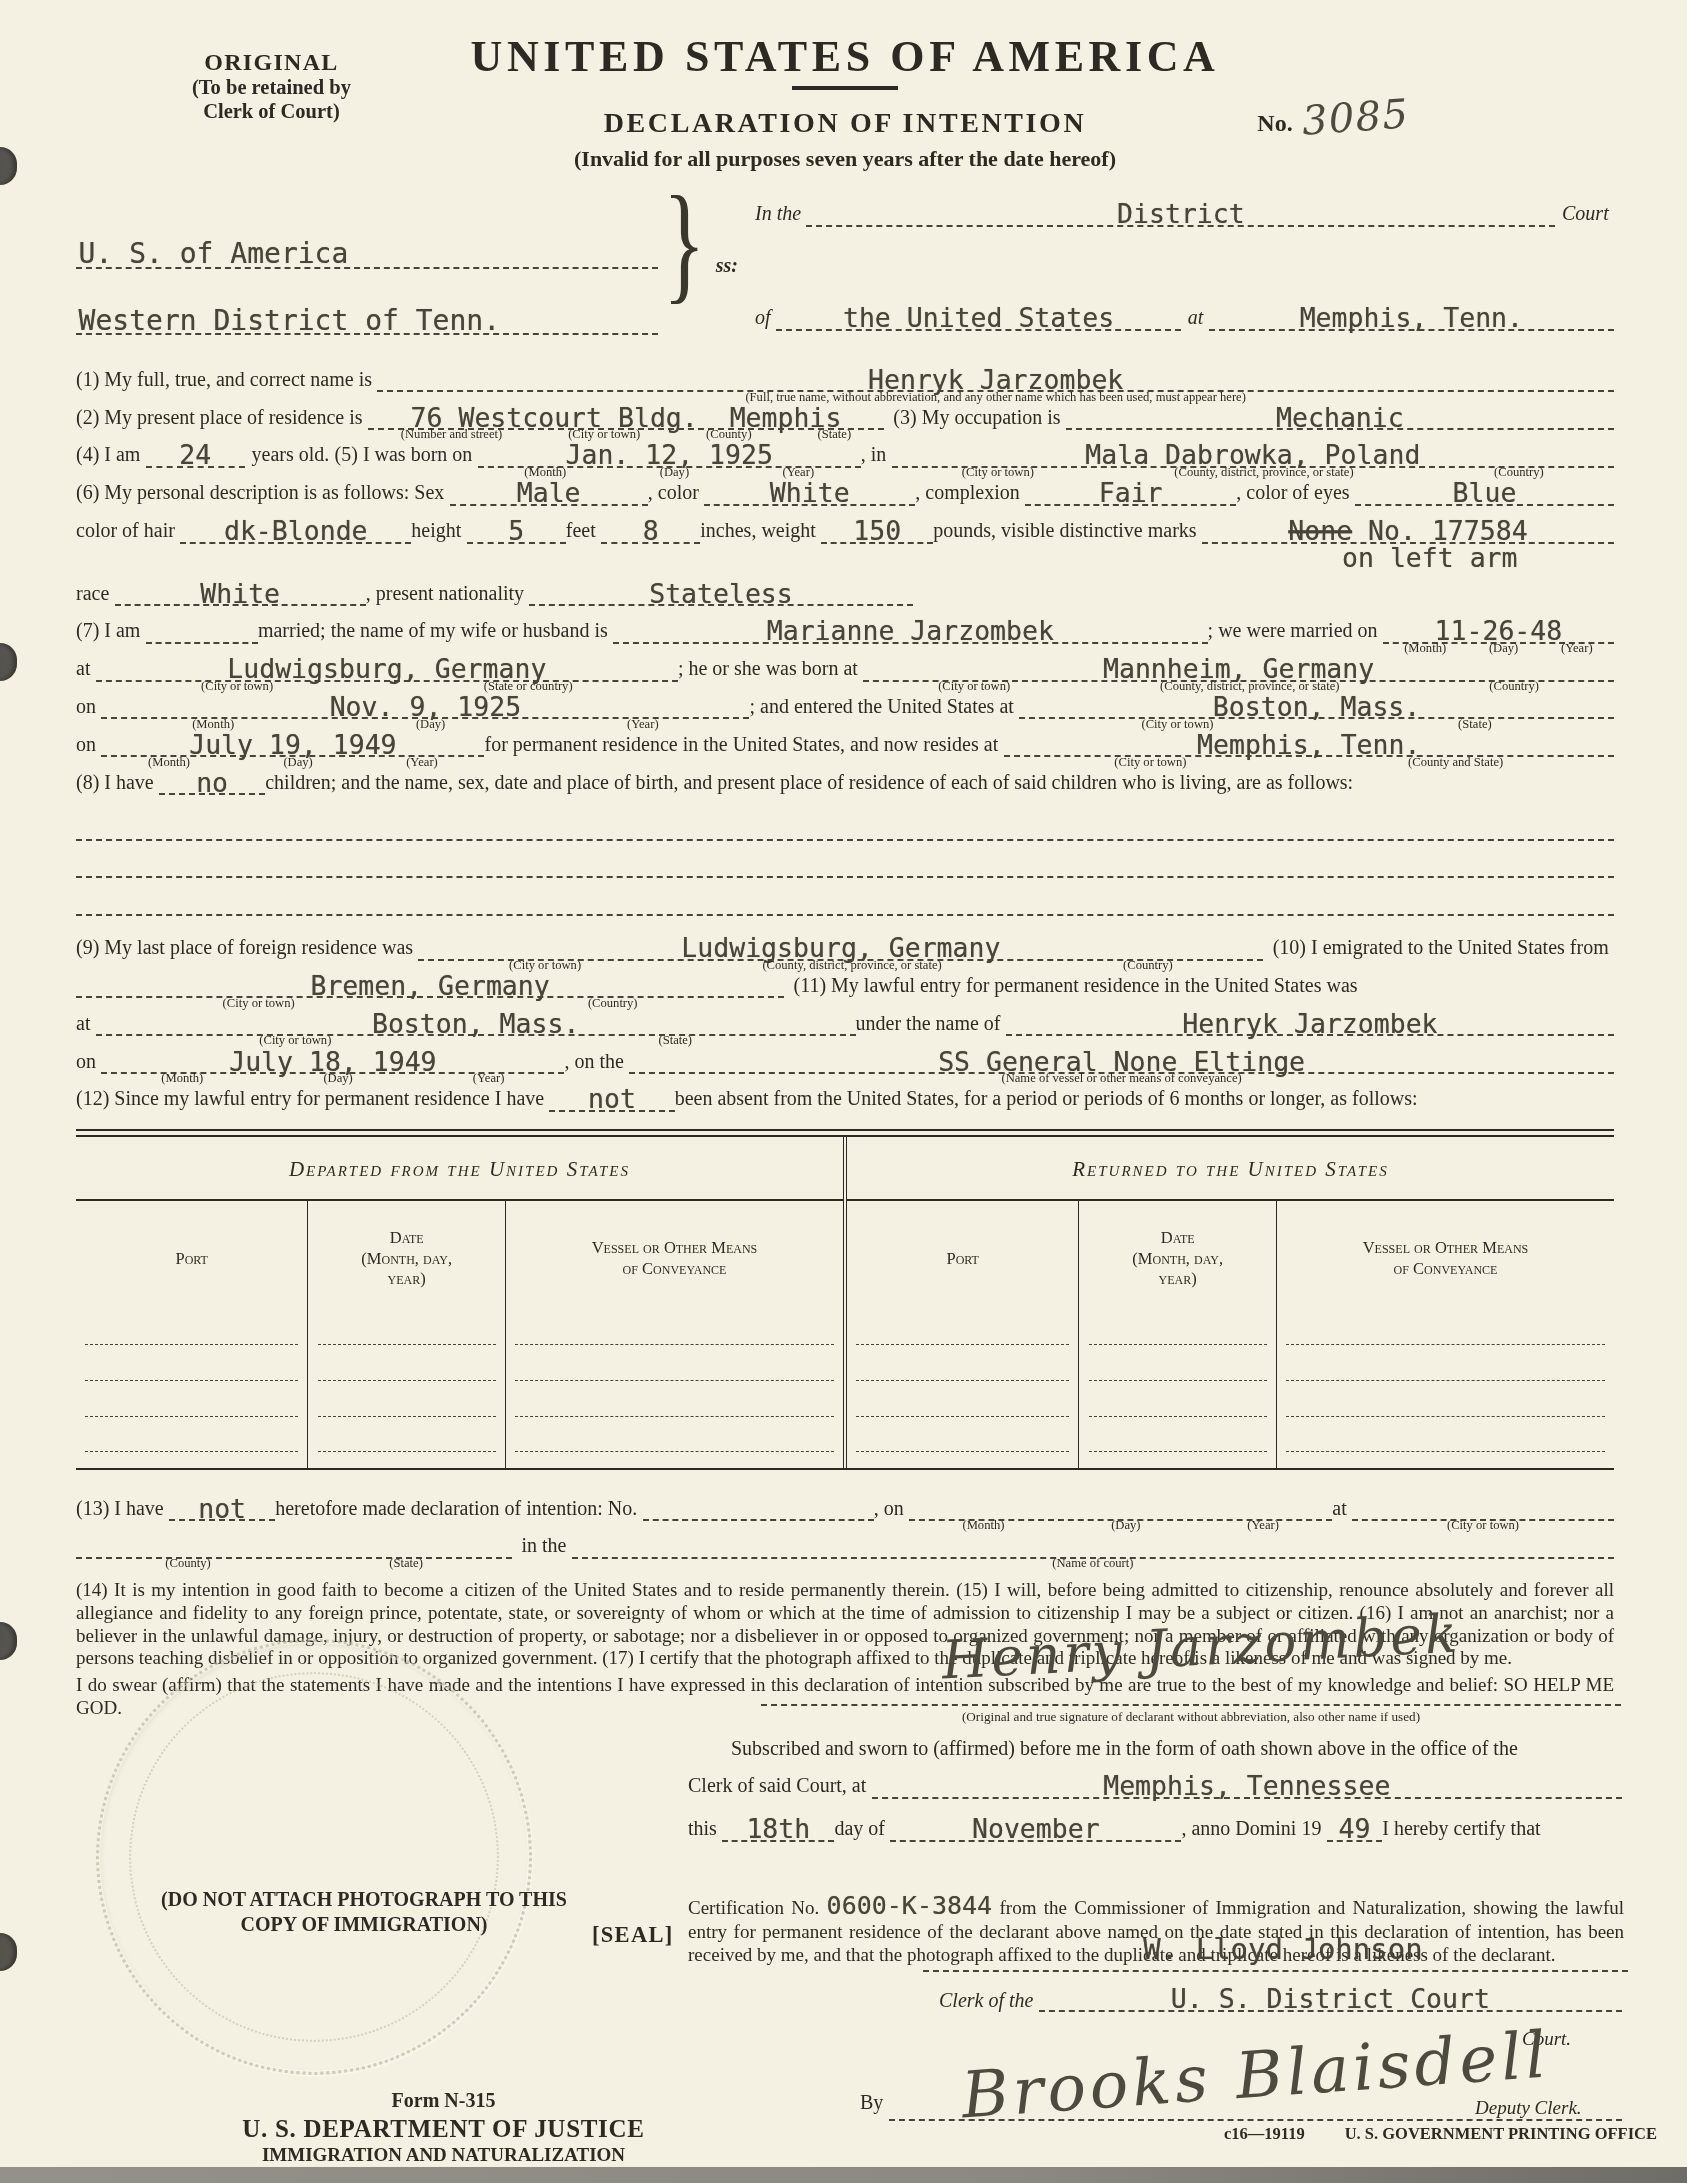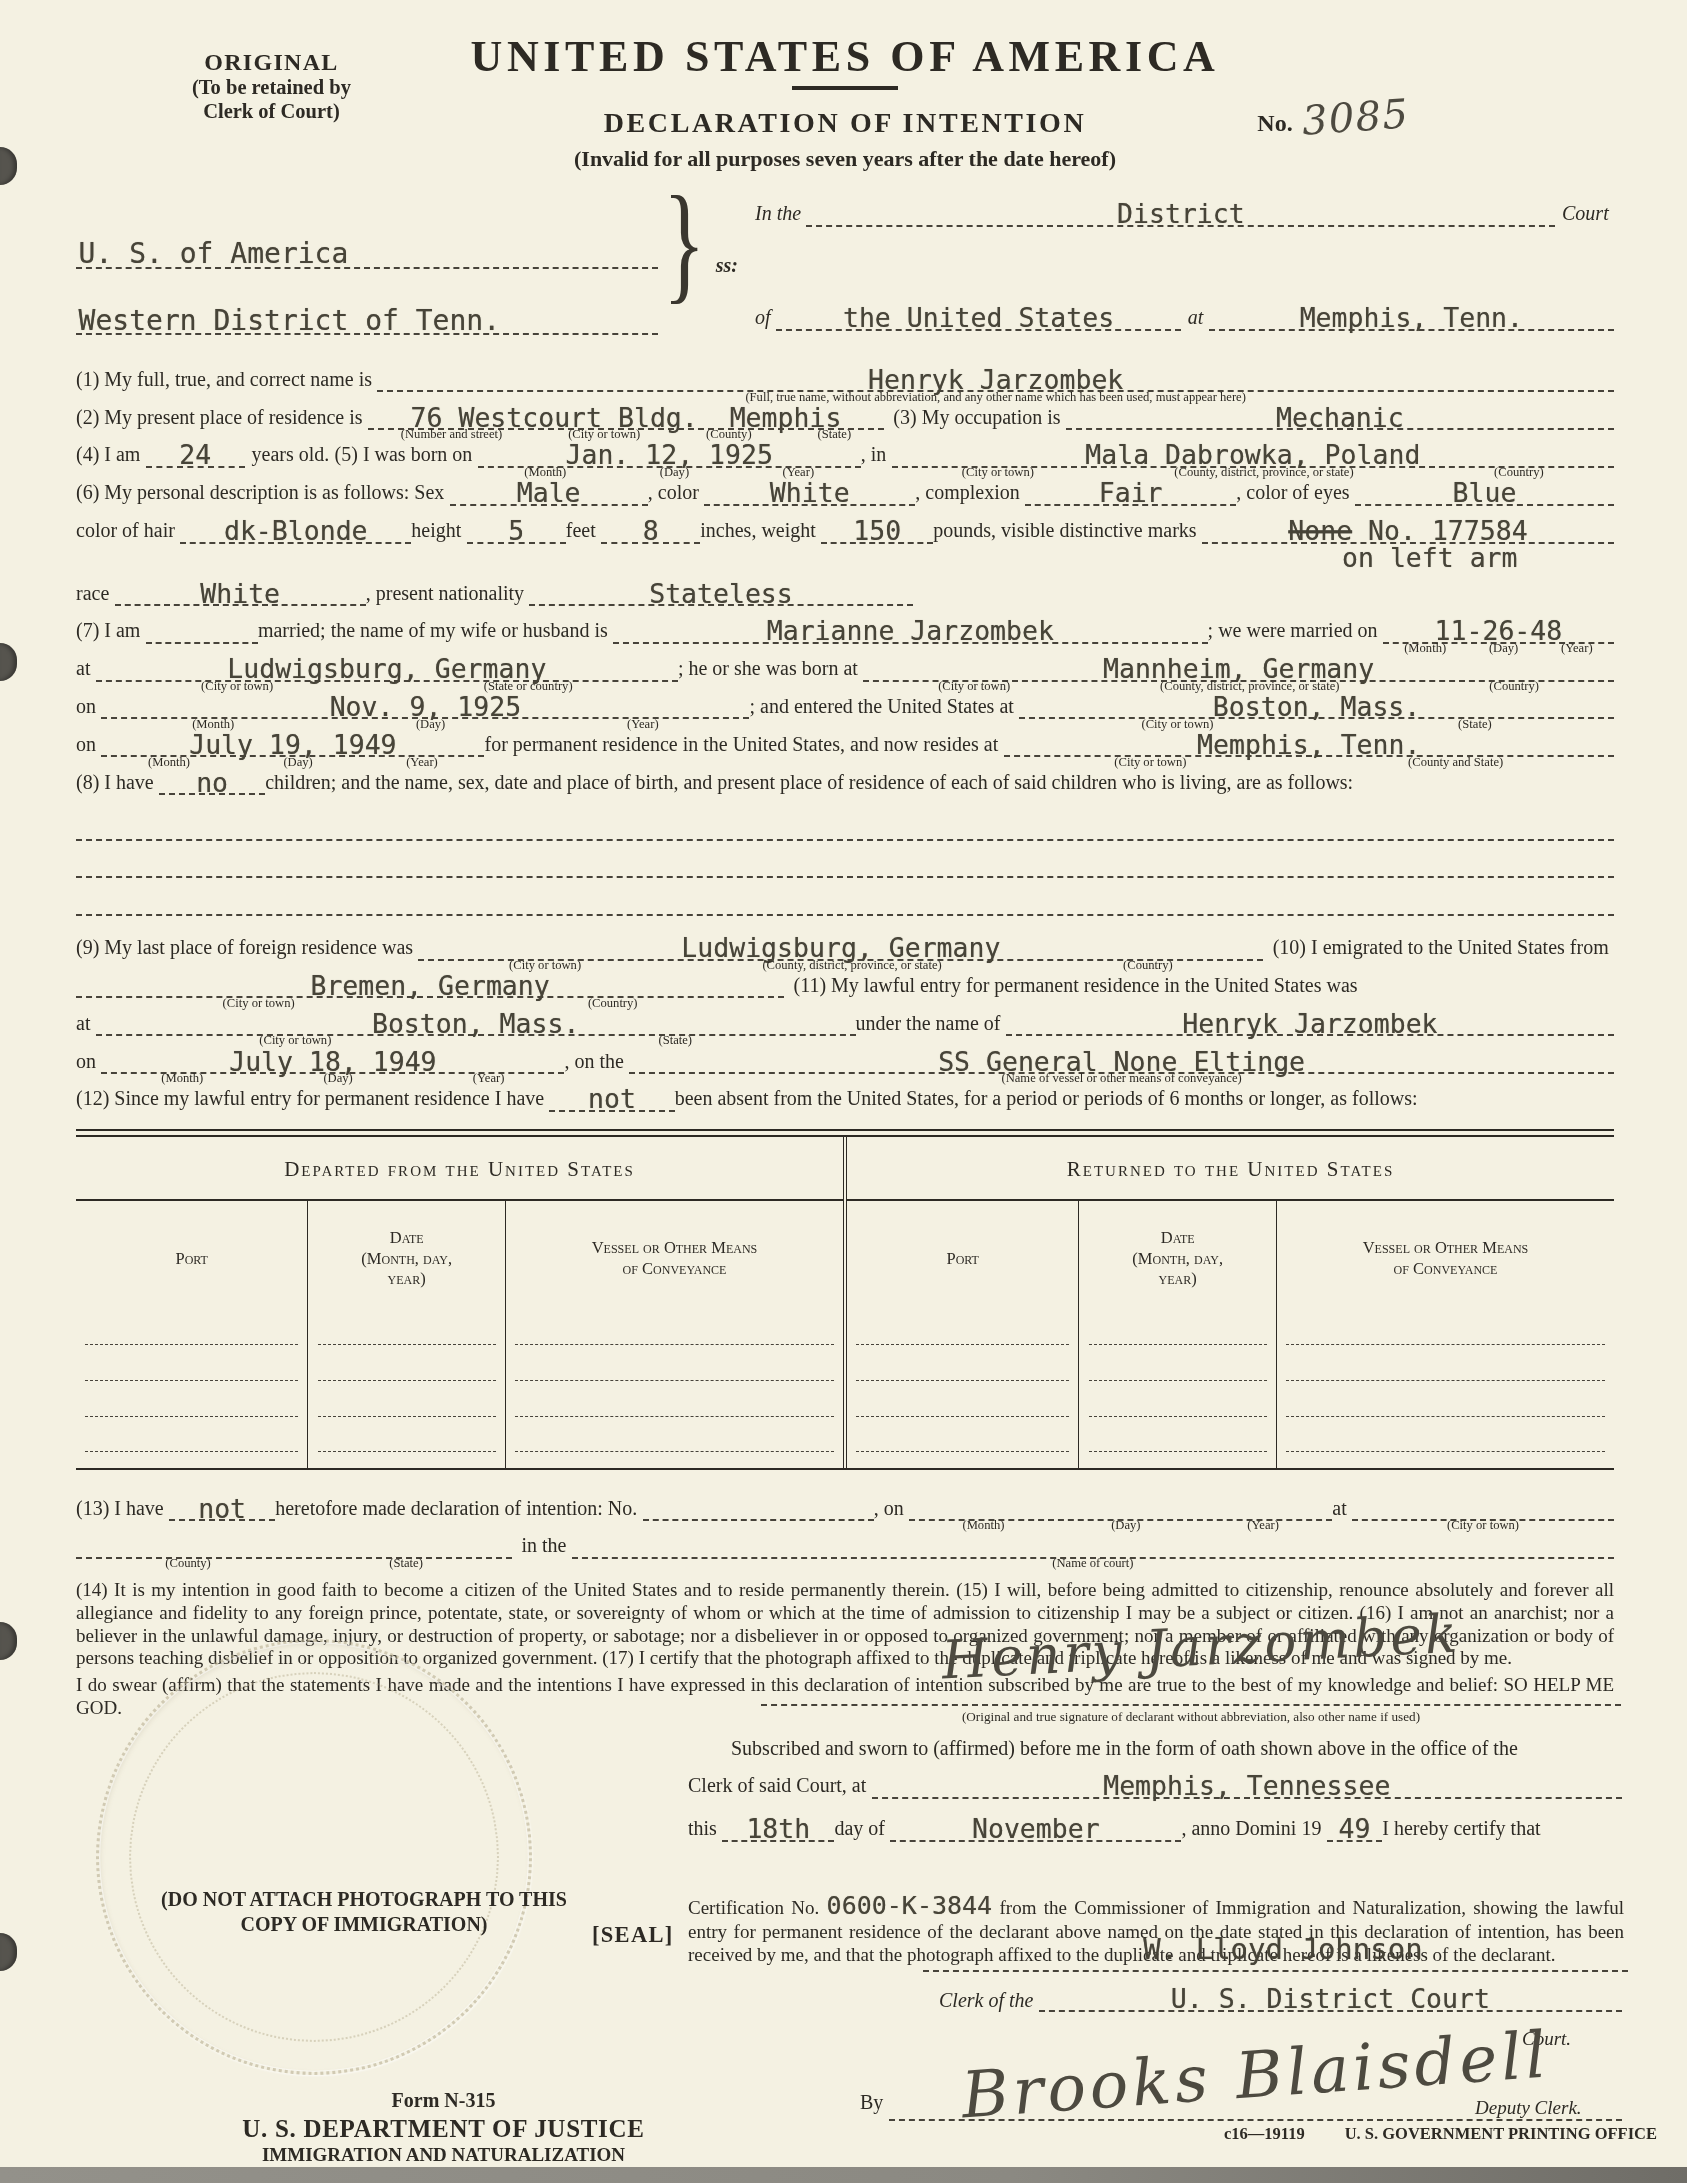--- a/index.html
+++ b/index.html
@@ -46,21 +46,21 @@
   .brace{font-size:126px;font-weight:100;line-height:.95;transform:scale(.7,1.05);margin:-13.2px 0 0 -4px;color:#3a372f;}
   .ss{font-style:italic;font-weight:bold;font-size:20px;align-self:center;margin:0 17px 0 1.3px;}
   .venue-right{flex:1;display:flex;flex-direction:column;justify-content:space-between;padding:2.6px 0 4px;}
 
   
   .rule2{height:4.6px;border-top:2.6px solid #2d2a24;border-bottom:2px solid #2d2a24;margin-top:17px;}
   .tbl{display:flex;border-bottom:2.6px solid #2d2a24;margin-bottom:22.5px;}
   .half{flex:1;display:grid;grid-template-columns:1fr .85fr 1.45fr;}
   .half.left{border-right:4.6px double #2d2a24;}
   .tbl-title{grid-column:1/4;text-align:center;font-variant:small-caps;letter-spacing:2px;
-             font-size:21px;padding:20px 0 17px;border-bottom:2.6px solid #2d2a24;}
+             font-size:21px;padding:20px 0 17px;border-bottom:2.6px solid #2d2a24;font-style:italic;}
   .th{text-align:center;font-variant:small-caps;font-size:16.5px;line-height:1.25;
       padding:26.5px 4px 20px;border-right:1.3px solid #2d2a24;display:flex;flex-direction:column;justify-content:center;}
   .th.last{border-right:none;}
   .td{border-right:1.3px solid #2d2a24;padding:14.6px 9.3px 0;}
   .td.last{border-right:none;}
   .td .dl{border-bottom:1.3px dashed #47433a;height:20px;}
 
   
   .oath{font-size:19px;line-height:1.2;text-align:justify;margin-top:4px;}
 

